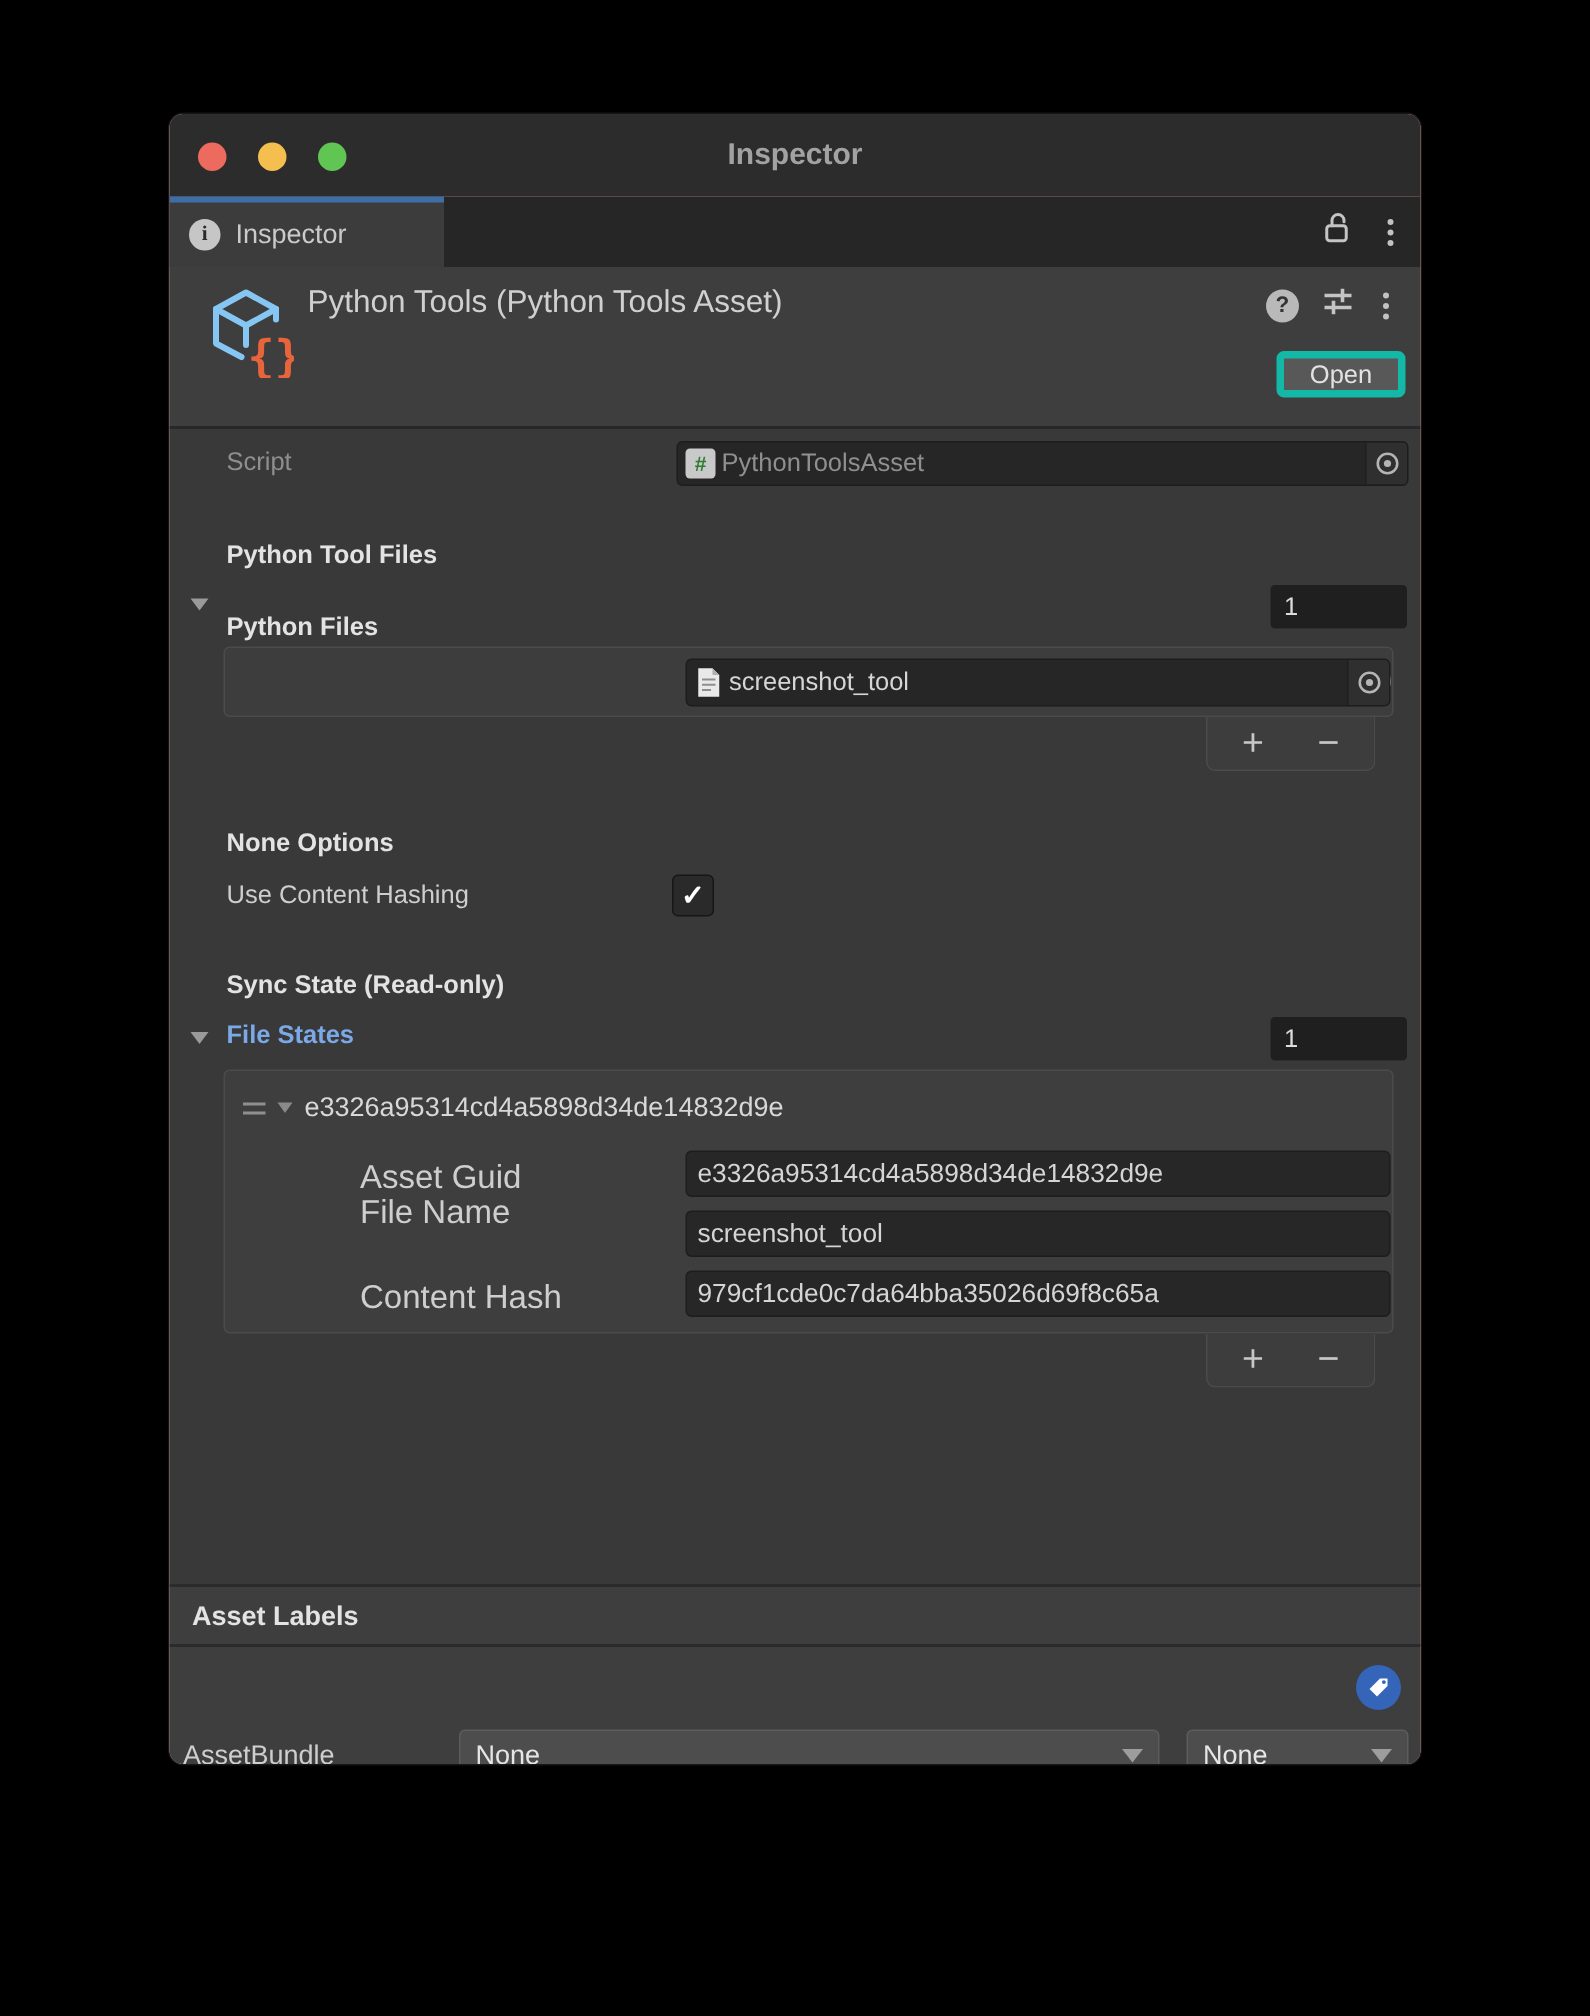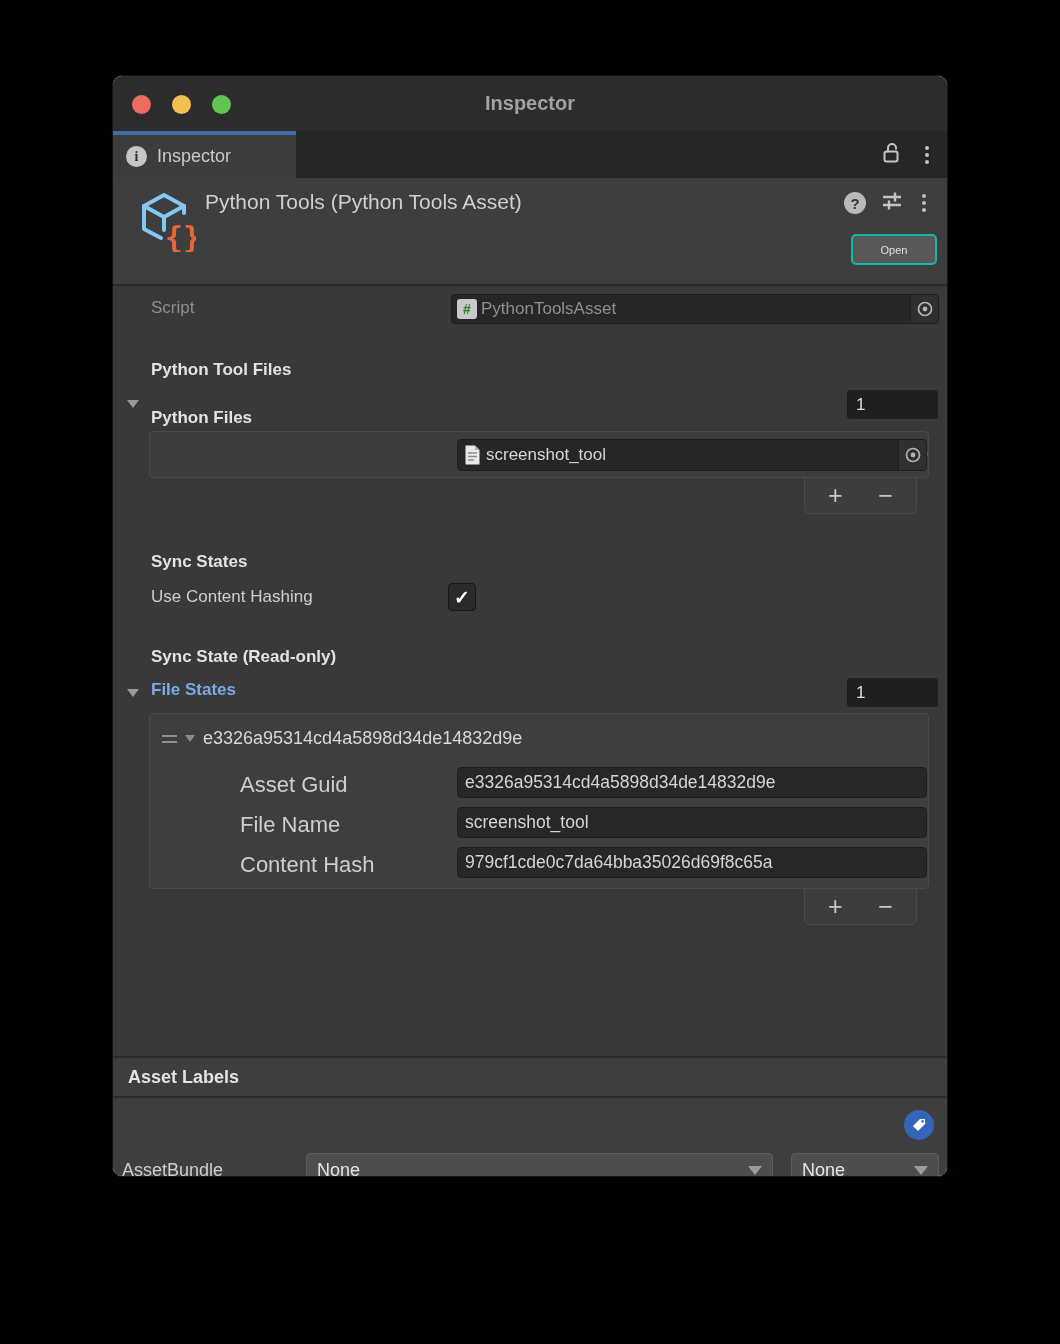--- a/index.html
+++ b/index.html
@@ -31,22 +31,22 @@
   .kebab { display:flex; flex-direction:column; gap:3px; align-items:center; padding:4px; }
   .kebab i { width:4px; height:4px; border-radius:50%; background:#c2c2c2; }
 
   
   .insp-header { position:absolute; left:0; top:102px; width:100%; height:108px; background:#3e3e3e; border-bottom:2px solid #282828; }
   .asset-icon { position:absolute; left:21px; top:12px; width:62px; height:62px; }
   .insp-title { position:absolute; left:92px; top:12px; color:#d0d0d0; font-size:21px; }
   .insp-icons { position:absolute; right:17px; top:12px; display:flex; align-items:center; gap:15px; }
   .help-circle { width:22px; height:22px; border-radius:50%; background:#b9b9b9; color:#333; font-size:15px; font-weight:bold;
     display:flex; align-items:center; justify-content:center; }
-  .open-btn { position:absolute; right:10px; top:56px; width:86px; height:31px; background:#585858; border:2px solid #14b8a6;
-    border-radius:5px; color:#e2e2e2; font-size:11px; display:flex; align-items:center; justify-content:center; }
+  .open-btn { position:absolute; right:10px; top:56px; width:86px; height:31px; background:#585858; border:5px solid #14b8a6;
+    border-radius:5px; color:#e2e2e2; font-size:17px; display:flex; align-items:center; justify-content:center; }
 
   
   .body { position:absolute; left:0; top:210px; width:100%; height:770px; background:#393939; }
   .row-label { color:#cecece; font-size:17px; }
   .disabled  { color:#8f8f8f !important; }
   .bold-head { color:#e3e3e3; font-size:17px; font-weight:bold; }
 
   .obj-field { position:absolute; height:30px; background:#262626; border:1px solid #1d1d1d; border-radius:4px;
     display:flex; align-items:center; overflow:hidden; }
   .obj-field .txt { color:#d6d6d6; font-size:17px; margin-left:4px; white-space:nowrap; }
@@ -195,21 +195,21 @@
               </svg>
             </span>
           </div>
         </div>
       </div>
       <div class="list-footer" style="top:192px;">
         <span class="pm-btn">+</span>
         <span class="pm-btn">−</span>
       </div>
 
-      <div style="position:absolute; left:38px; top:266px;" class="bold-head">Sync States</div>
+      <div style="position:absolute; left:38px; top:266px;" class="bold-head">None Options</div>
       <div style="position:absolute; left:38px; top:301px;" class="row-label">Use Content Hashing</div>
       <div class="checkbox" style="top:297px;">
         <span>✓</span>
       </div>
 
       <div style="position:absolute; left:38px; top:361px;" class="bold-head">Sync State (Read-only)</div>
 
       <div style="position:absolute; left:14px; top:397px;"><span class="tri-down"></span></div>
       <div style="position:absolute; left:38px; top:394px;" class="blue-foldout">File States</div>
       <div class="count-box" style="top:391px;">1</div>
@@ -217,21 +217,21 @@
       <div class="list-box" style="top:427px; height:176px; background:#3e3e3e;">
         <div style="position:absolute; left:12px; top:14px; display:flex; align-items:center; gap:8px;">
           <span class="drag-handle" style="width:15px;"></span>
           <span class="tri-down" style="border-top-color:#8a8a8a; border-left-width:5px; border-right-width:5px; border-top-width:7px;"></span>
           <span style="color:#d8d8d8; font-size:18px;">e3326a95314cd4a5898d34de14832d9e</span>
         </div>
 
         <div class="fs-label" style="top:58px;">Asset Guid</div>
         <div class="fs-field" style="top:53px;">e3326a95314cd4a5898d34de14832d9e</div>
 
-        <div class="fs-label" style="top:98px;text-align:center;">File Name</div>
+        <div class="fs-label" style="top:81px;text-align:center;">File Name</div>
         <div class="fs-field" style="top:93px;">screenshot_tool</div>
 
         <div class="fs-label" style="top:138px;">Content Hash</div>
         <div class="fs-field" style="top:133px;">979cf1cde0c7da64bba35026d69f8c65a</div>
       </div>
       <div class="list-footer" style="top:603px;">
         <span class="pm-btn">+</span>
         <span class="pm-btn">−</span>
       </div>
     </div>

